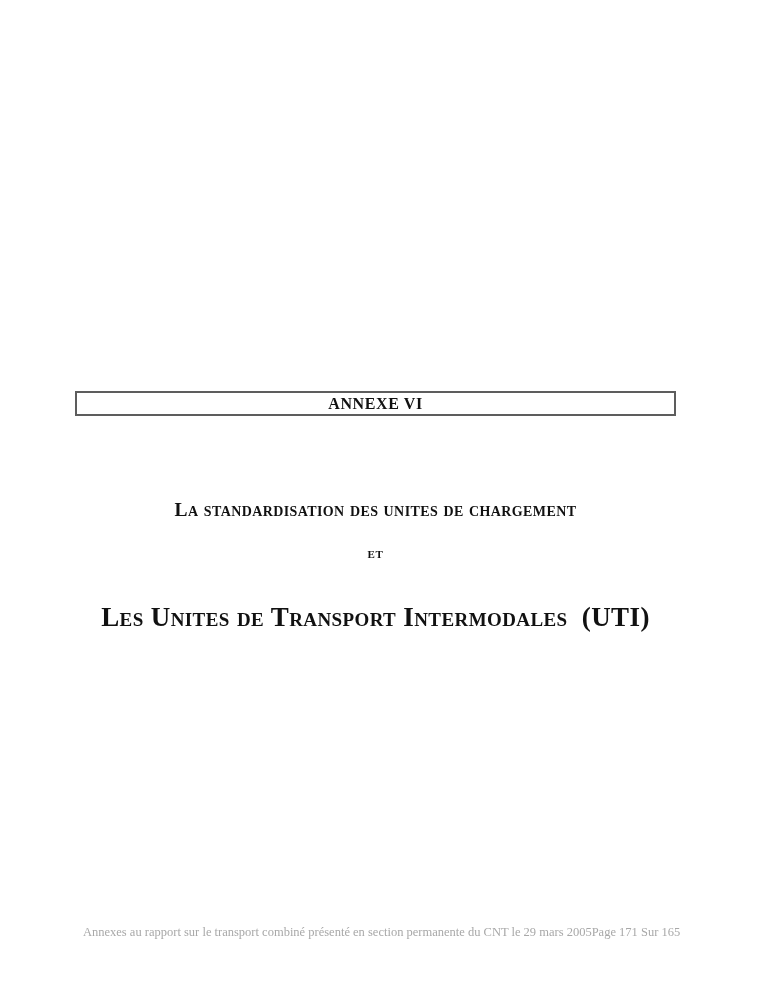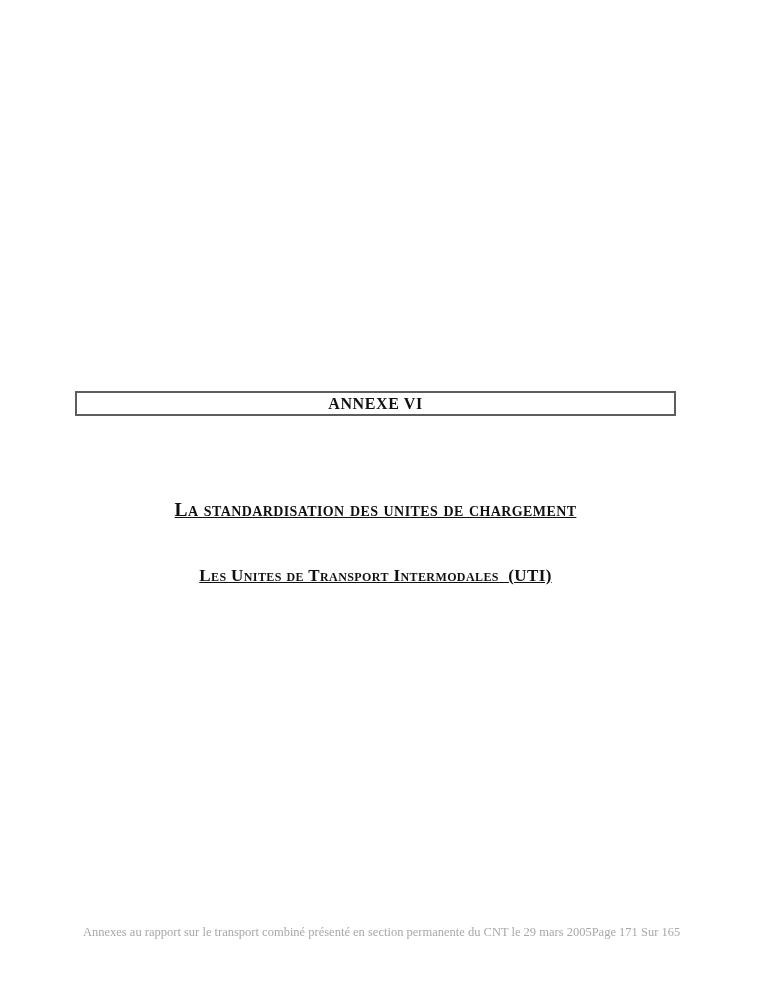--- a/index.html
+++ b/index.html
@@ -38,35 +38,34 @@
   .title-line {
     position: absolute;
     left: 75px;
     width: 601px;
     text-align: center;
     font-weight: bold;
     font-variant: small-caps;
     white-space: pre-wrap;
     color: #111111;
     line-height: 1;
-    text-decoration: underline;
   }
   .title-line1 {
     top: 500px;
     font-size: 19.5px;
     letter-spacing: 0.4px;
   }
   .title-line2 {
     top: 545px;
     font-size: 16px;
     letter-spacing: 0.6px;
   }
   .title-line3 {
-    top: 567px;
-    font-size: 17px;
+    top: 604px;
+    font-size: 27px;
     letter-spacing: 0.4px;
   }
   .footer {
     position: absolute;
     left: 83px;
     top: 926px;
     width: 594px;
     display: flex;
     justify-content: flex-start;
     align-items: baseline;
@@ -81,20 +80,21 @@
 <body>
 
 <div class="page">
 
   <div class="annexe-box">
     <span class="annexe-label">ANNEXE VI</span>
   </div>
 
   <div class="title-line title-line1">La standardisation des unites de chargement</div>
 
+  <div class="title-line title-line2">et</div>
 
   <div class="title-line title-line3">Les Unites de Transport Intermodales &nbsp;(UTI)</div>
 
   <div class="footer">
     <span class="footer-left">Annexes au rapport sur le transport combiné présenté en section permanente du CNT le 29 mars 2005</span>
     <span class="footer-right">Page 171 Sur 165</span>
   </div>
 
 </div>
 

